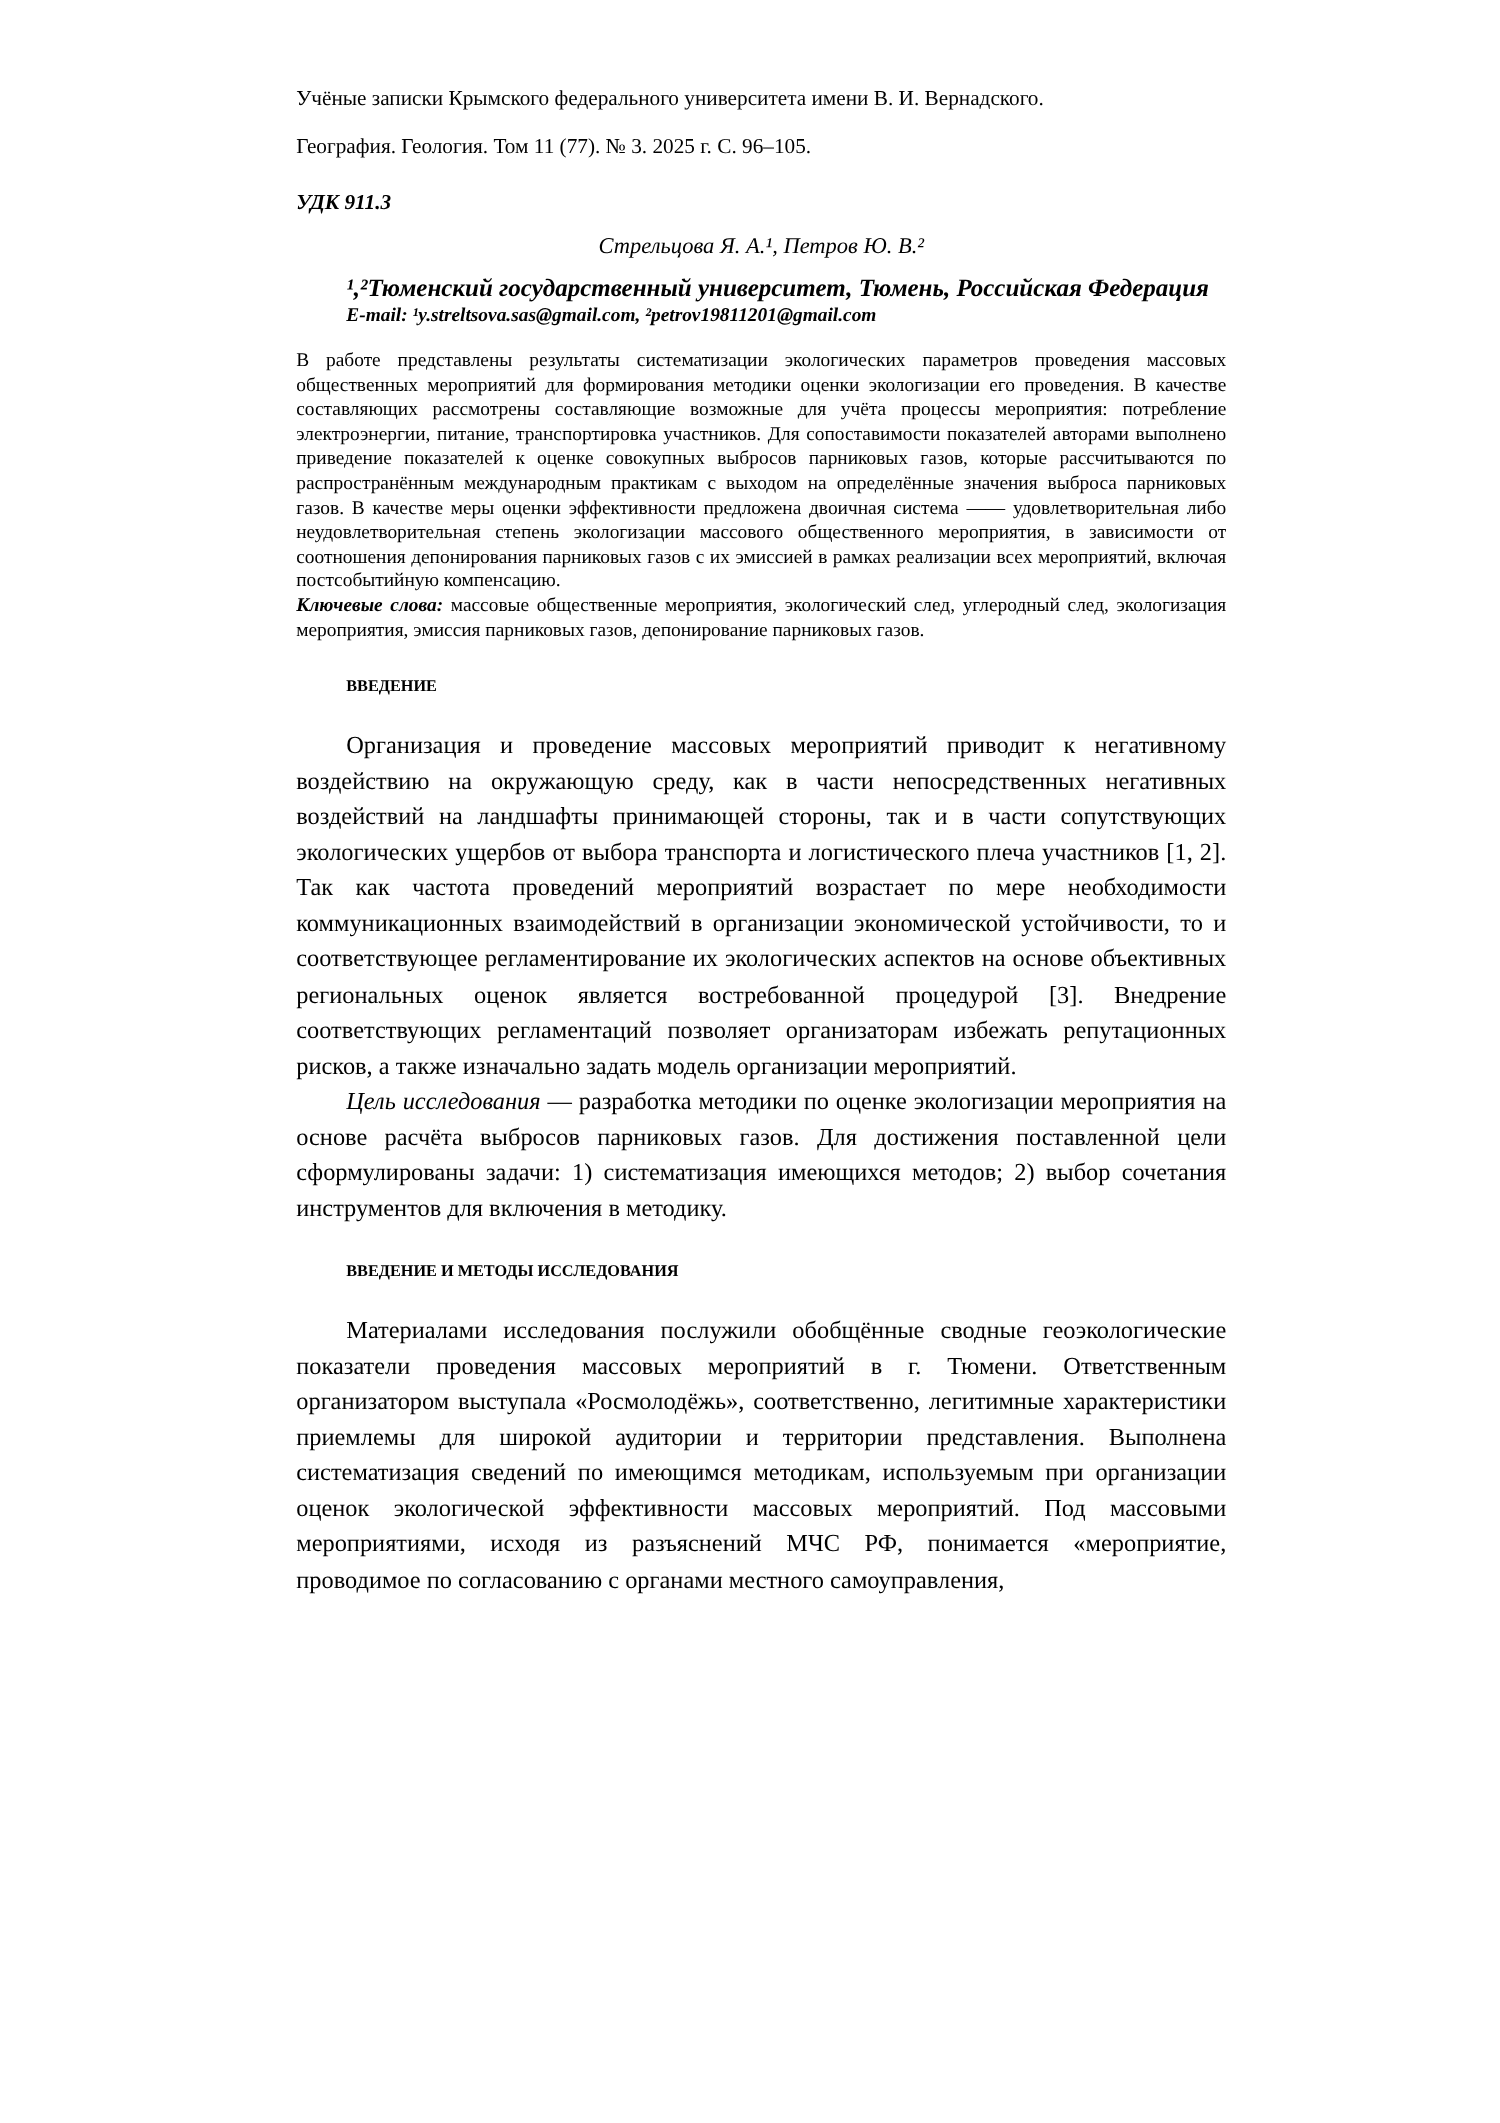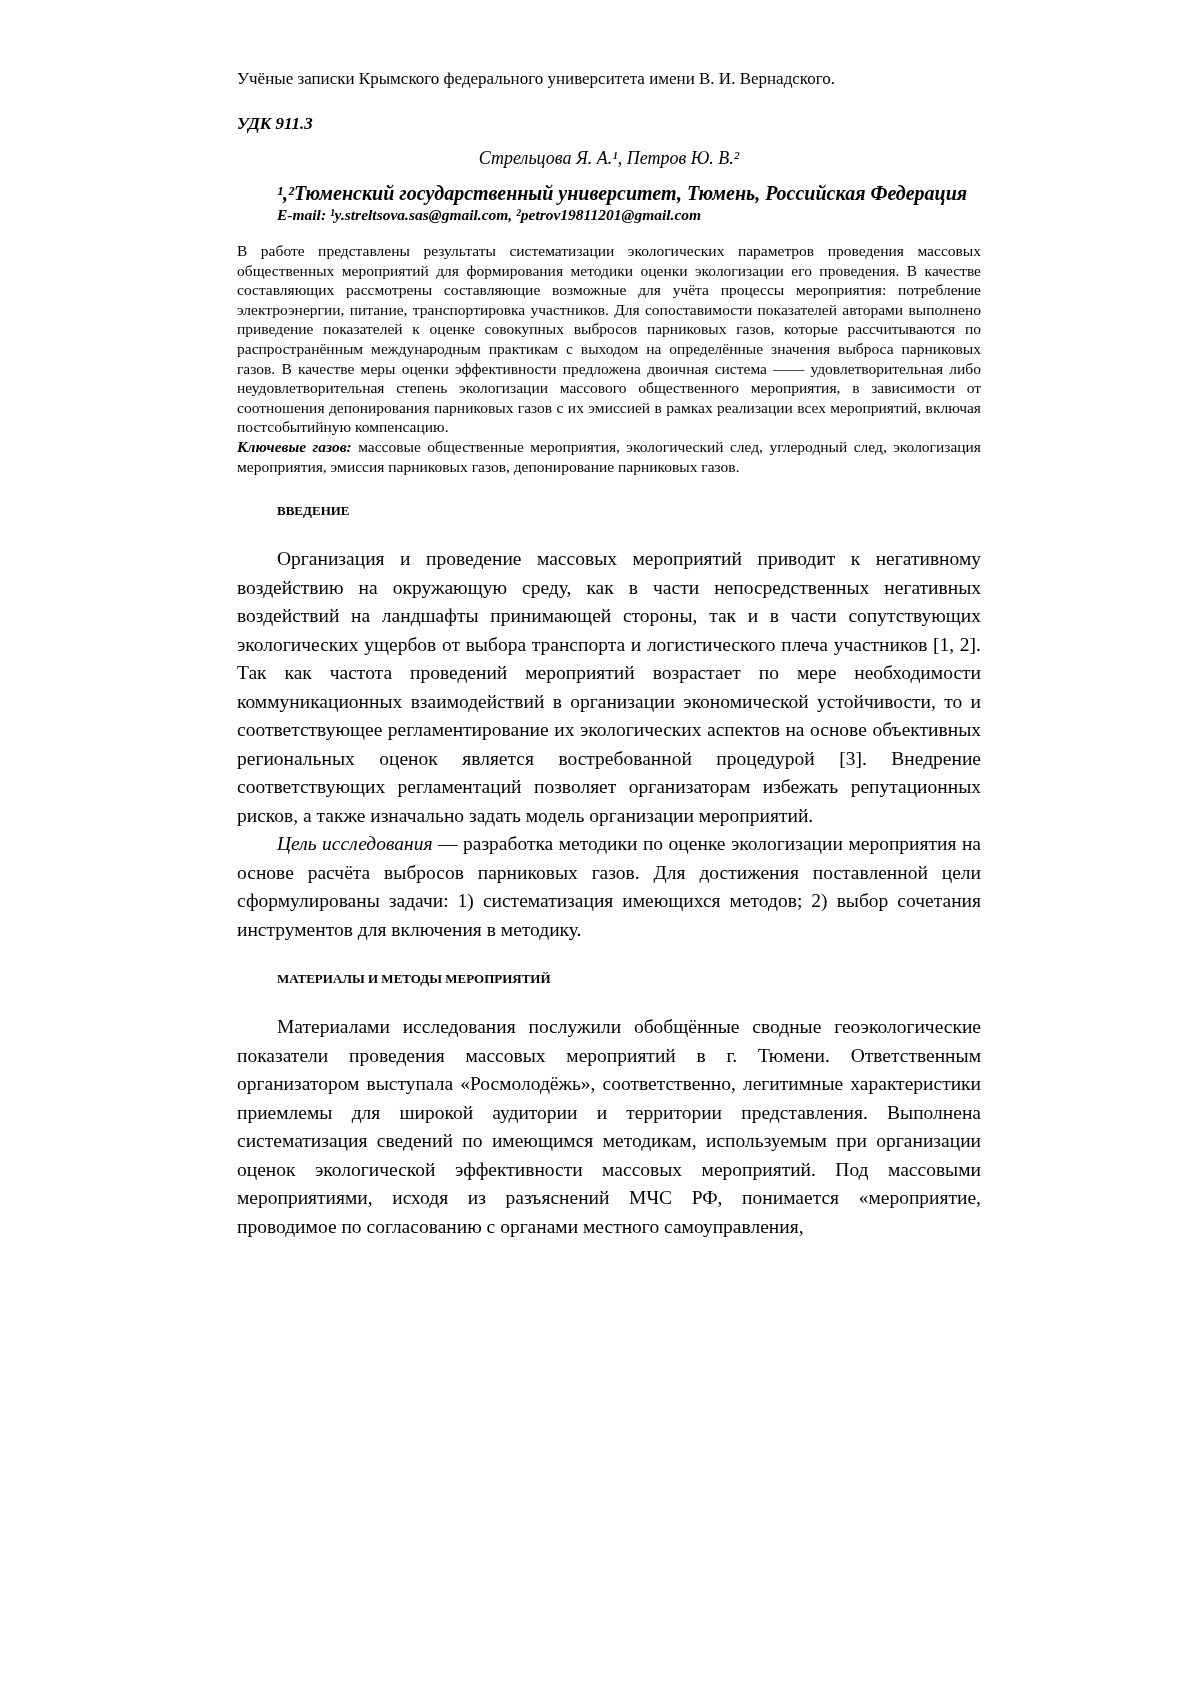--- a/index.html
+++ b/index.html
@@ -30,41 +30,42 @@
   .italic { font-style: italic; }
   .page-number { margin-top: 22px; text-align: center; font-size: 17px; }
 </style>
 </head>
 <body>
 
 <div class="page">
 
   <header class="journal-header">
     <p class="jh-line">Учёные записки Крымского федерального университета имени В. И. Вернадского.</p>
+    <p class="jh-line">География. Геология. Том 11 (77). № 3. 2025 г. С. 96–105.</p>
   </header>
 
   <p class="udc">УДК 911.3</p>
 
 
   <p class="authors">Стрельцова Я. А.¹, Петров Ю. В.²</p>
 
   <div class="affiliation">
     <p class="aff-line">¹,²Тюменский государственный университет, Тюмень, Российская Федерация</p>
     <p class="aff-line email-line">E-mail: ¹y.streltsova.sas@gmail.com, ²petrov19811201@gmail.com</p>
   </div>
 
   <div class="abstract">
     <p class="abstract-text">В работе представлены результаты систематизации экологических параметров проведения массовых общественных мероприятий для формирования методики оценки экологизации его проведения. В качестве составляющих рассмотрены составляющие возможные для учёта процессы мероприятия: потребление электроэнергии, питание, транспортировка участников. Для сопоставимости показателей авторами выполнено приведение показателей к оценке совокупных выбросов парниковых газов, которые рассчитываются по распространённым международным практикам с выходом на определённые значения выброса парниковых газов. В качестве меры оценки эффективности предложена двоичная система —— удовлетворительная либо неудовлетворительная степень экологизации массового общественного мероприятия, в зависимости от соотношения депонирования парниковых газов с их эмиссией в рамках реализации всех мероприятий, включая постсобытийную компенсацию.</p>
-    <p class="keywords"><span class="kw-label">Ключевые газов:</span><span> массовые общественные мероприятия, экологический след, углеродный след, экологизация мероприятия, эмиссия парниковых газов, депонирование парниковых газов.</span></p>
+    <p class="keywords"><span class="kw-label">Ключевые слова:</span><span> массовые общественные мероприятия, экологический след, углеродный след, экологизация мероприятия, эмиссия парниковых газов, депонирование парниковых газов.</span></p>
   </div>
 
   <h2 class="section-heading">ВВЕДЕНИЕ</h2>
 
   <p class="body-p">Организация и проведение массовых мероприятий приводит к негативному воздействию на окружающую среду, как в части непосредственных негативных воздействий на ландшафты принимающей стороны, так и в части сопутствующих экологических ущербов от выбора транспорта и логистического плеча участников [1, 2]. Так как частота проведений мероприятий возрастает по мере необходимости коммуникационных взаимодействий в организации экономической устойчивости, то и соответствующее регламентирование их экологических аспектов на основе объективных региональных оценок является востребованной процедурой [3]. Внедрение соответствующих регламентаций позволяет организаторам избежать репутационных рисков, а также изначально задать модель организации мероприятий.</p>
 
   <p class="body-p"><span class="italic">Цель исследования</span><span> — разработка методики по оценке экологизации мероприятия на основе расчёта выбросов парниковых газов. Для достижения поставленной цели сформулированы задачи: 1) систематизация имеющихся методов; 2) выбор сочетания инструментов для включения в методику.</span></p>
 
-  <h2 class="section-heading">МАТЕРИАЛЫ И МЕТОДЫ МЕРОПРИЯТИЙ</h2>
+  <h2 class="section-heading">ВВЕДЕНИЕ И МЕТОДЫ ИССЛЕДОВАНИЯ</h2>
 
   <p class="body-p">Материалами исследования послужили обобщённые сводные геоэкологические показатели проведения массовых мероприятий в г. Тюмени. Ответственным организатором выступала «Росмолодёжь», соответственно, легитимные характеристики приемлемы для широкой аудитории и территории представления. Выполнена систематизация сведений по имеющимся методикам, используемым при организации оценок экологической эффективности массовых мероприятий. Под массовыми мероприятиями, исходя из разъяснений МЧС РФ, понимается «мероприятие, проводимое по согласованию с органами местного самоуправления,</p>
 
 
 </div>
 
 </body></html>

